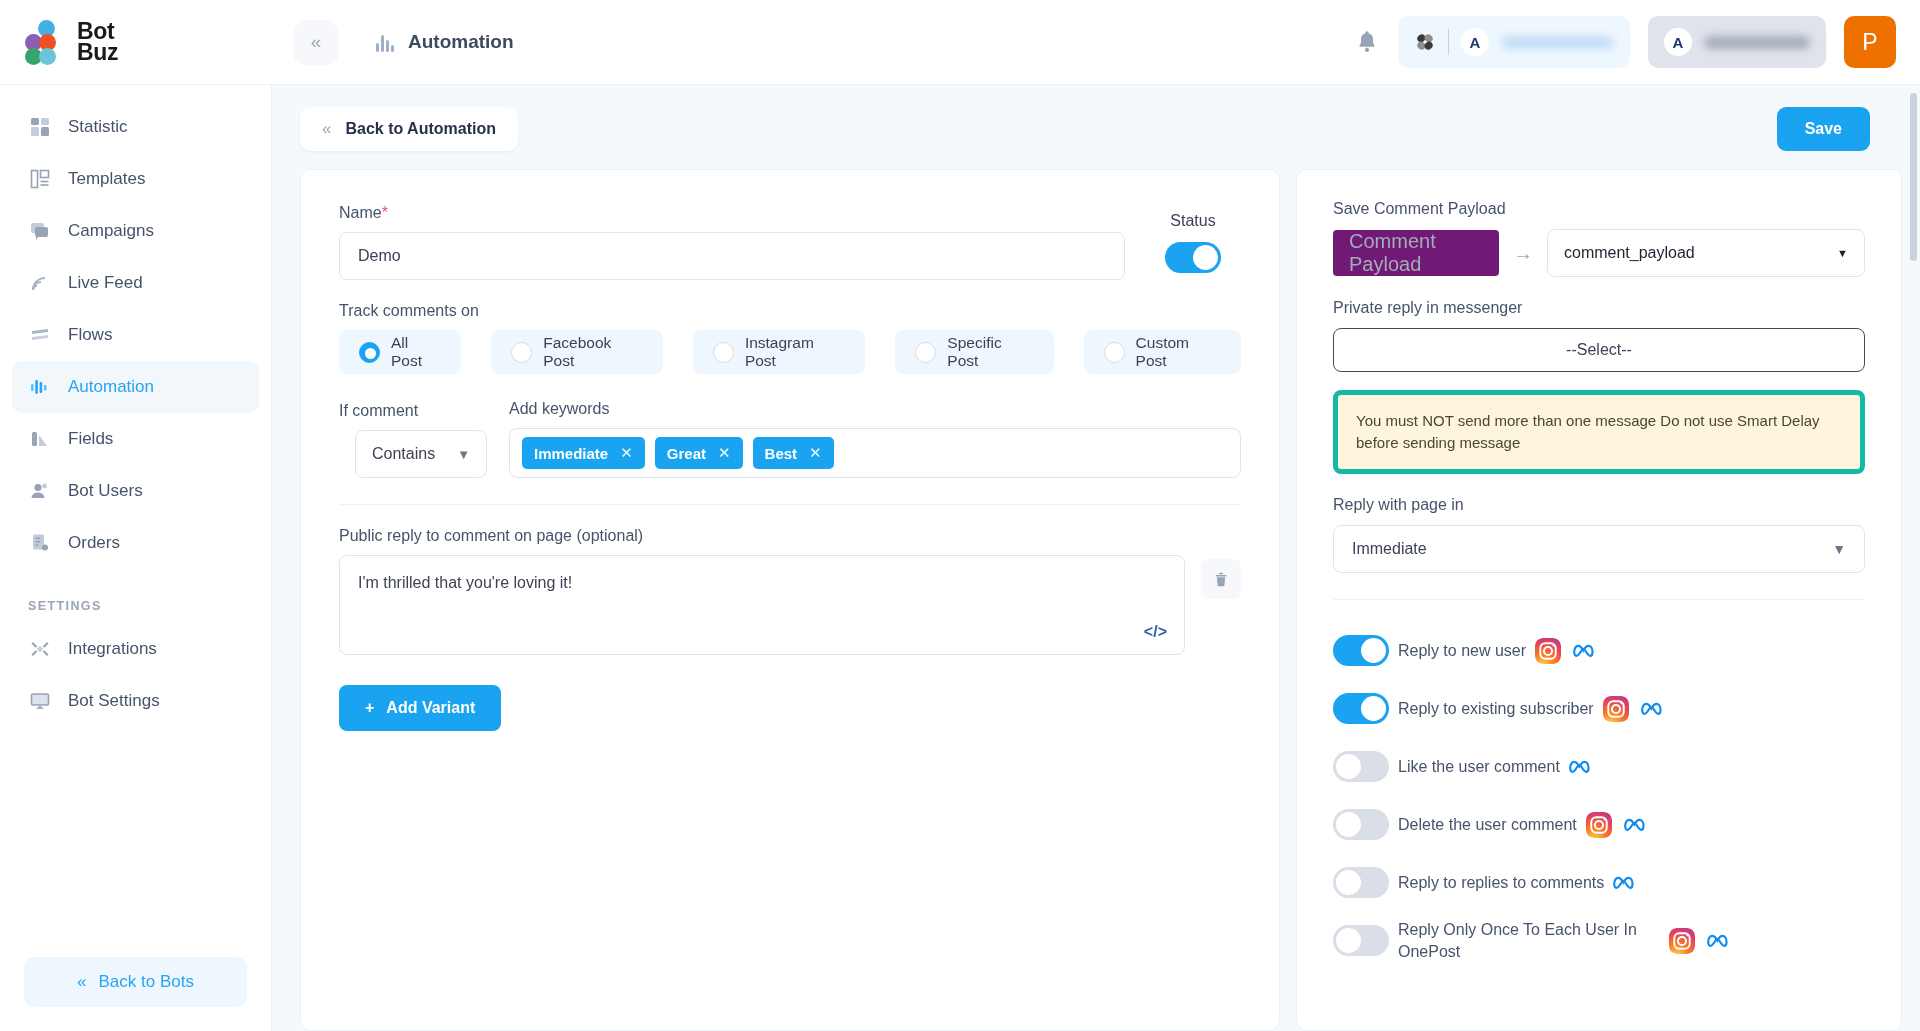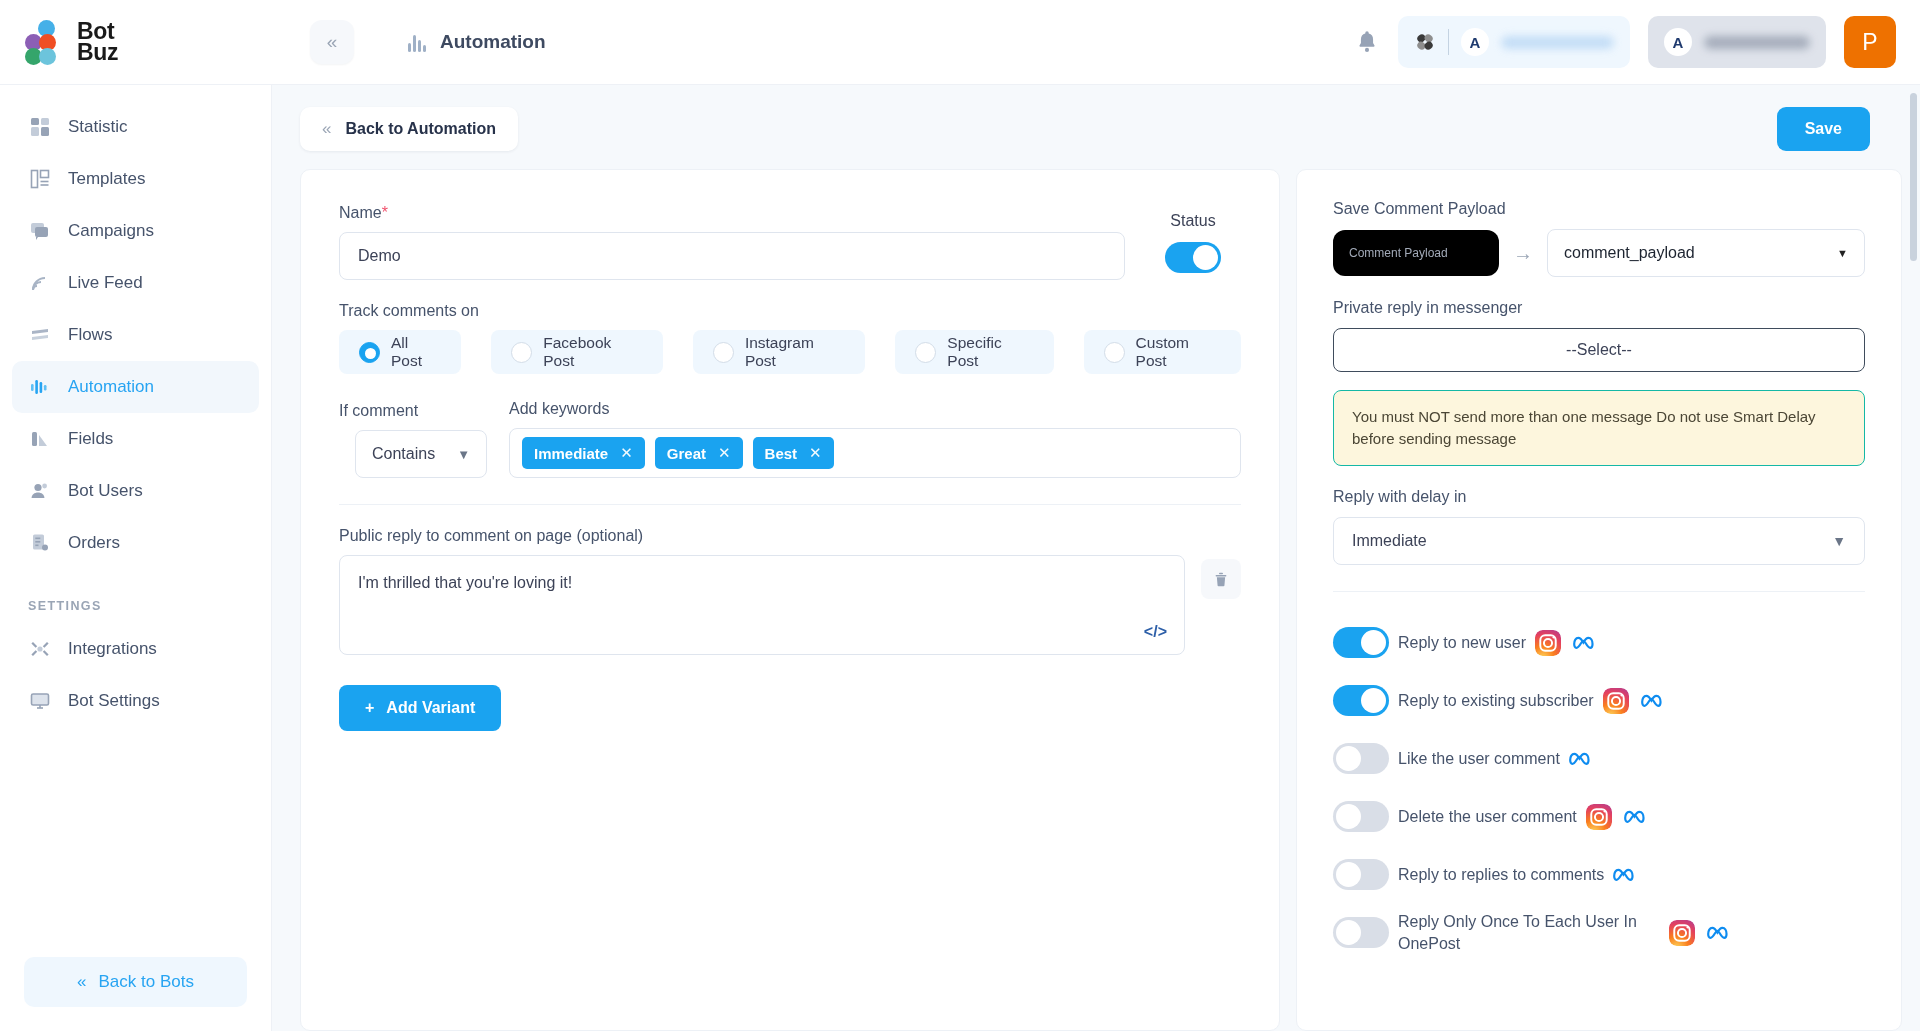--- a/index.html
+++ b/index.html
@@ -12,21 +12,20 @@
   }
   .app { display: flex; flex-direction: column; width: 1920px; height: 1031px; }
 
   
   .topbar {
     height: 85px; flex: 0 0 85px;
     display: flex; align-items: center;
     background: #ffffff;
     border-bottom: 1px solid #eef1f6;
     position: relative;
-    gap: 16px;
   }
   .logo-zone { width: 272px; display: flex; align-items: center; padding-left: 24px; }
   .logo { display: flex; align-items: center; gap: 7px; }
   .logo-dots { position: relative; width: 46px; height: 46px; }
   .logo-dots i { position: absolute; width: 17px; height: 17px; border-radius: 50%; display:block; }
   .d1 { left: 14px; top: 1px;  background: #45b0e8; }
   .d2 { left: 1px;  top: 15px; background: #8c5fb5; }
   .d3 { left: 15px; top: 15px; background: #f04e23; }
   .d4 { left: 1px;  top: 29px; background: #35a56b; }
   .d5 { left: 15px; top: 29px; background: #6cc4dc; }
@@ -201,39 +200,39 @@
   .add-variant {
     margin-top: 26px; height: 46px; padding: 0 26px; border-radius: 8px; border: none;
     background: #1aa3f0; color: #fff; font-size: 16px; font-weight: 600;
     display: inline-flex; align-items: center; gap: 12px; cursor: pointer; font-family: inherit;
   }
 
   
   .rp-label { font-size: 16px; color: #46536b; margin-bottom: 11px; }
   .payload-row { display: flex; align-items: center; gap: 14px; }
   .payload-dis {
-    flex: 0 0 166px; height: 46px; border-radius: 12px; background: #000000;
+    flex: 0 0 166px; height: 46px; border-radius: 4px; background: #701a75;
     display: flex; align-items: center; padding: 0 16px;
-    color: #a3abb9; font-size: 12px;
+    color: #a3abb9; font-size: 20px;
   }
   .arrow { color: #9aa5b5; font-size: 20px; }
   .payload-sel {
     flex: 1; height: 48px; border: 1px solid #dfe5ee; border-radius: 8px;
     display: flex; align-items: center; justify-content: space-between;
     padding: 0 16px; font-size: 16px; color: #1d2430; cursor: pointer; background:#fff;
   }
   .payload-sel .car { font-size: 11px; color: #222; }
 
   .select-dark {
     width: 100%; height: 44px; border: 1.5px solid #3f4c5c; border-radius: 8px;
     display: flex; align-items: center; justify-content: center;
     font-size: 16px; color: #3c4257; cursor: pointer; background: #fff;
   }
   .warn {
-    margin-top: 18px; background: #fdf6dd; border: 1px solid #14b8a6;
+    margin-top: 18px; background: #fdf6dd; border: 5px solid #14b8a6;
     border-radius: 8px; padding: 15px 18px; font-size: 15px; color: #4b4635; line-height: 1.45;
   }
   .wide-sel {
     width: 100%; height: 48px; border: 1px solid #dfe5ee; border-radius: 8px;
     display: flex; align-items: center; justify-content: space-between;
     padding: 0 18px; font-size: 16px; color: #3c4257; cursor: pointer; background:#fff;
   }
   .wide-sel .cdn { color: #6b7688; font-size: 14px; }
 
   .tg-list { margin-top: 6px; }
@@ -571,21 +570,21 @@
               <span>comment_payload</span>
               <span class="car">▼</span>
             </div>
           </div>
 
           <div class="rp-label" style="margin-top:22px">Private reply in messenger</div>
           <div class="select-dark">--Select--</div>
 
           <div class="warn">You must NOT send more than one message Do not use Smart Delay before sending message</div>
 
-          <div class="rp-label" style="margin-top:22px">Reply with delay in</div>
+          <div class="rp-label" style="margin-top:22px">Reply with page in</div>
           <div class="wide-sel">
             <span>Immediate</span>
             <span class="cdn">▼</span>
           </div>
 
           <div class="hr"></div>
 
           <div class="tg-list">
 
             <div class="tg-row">

